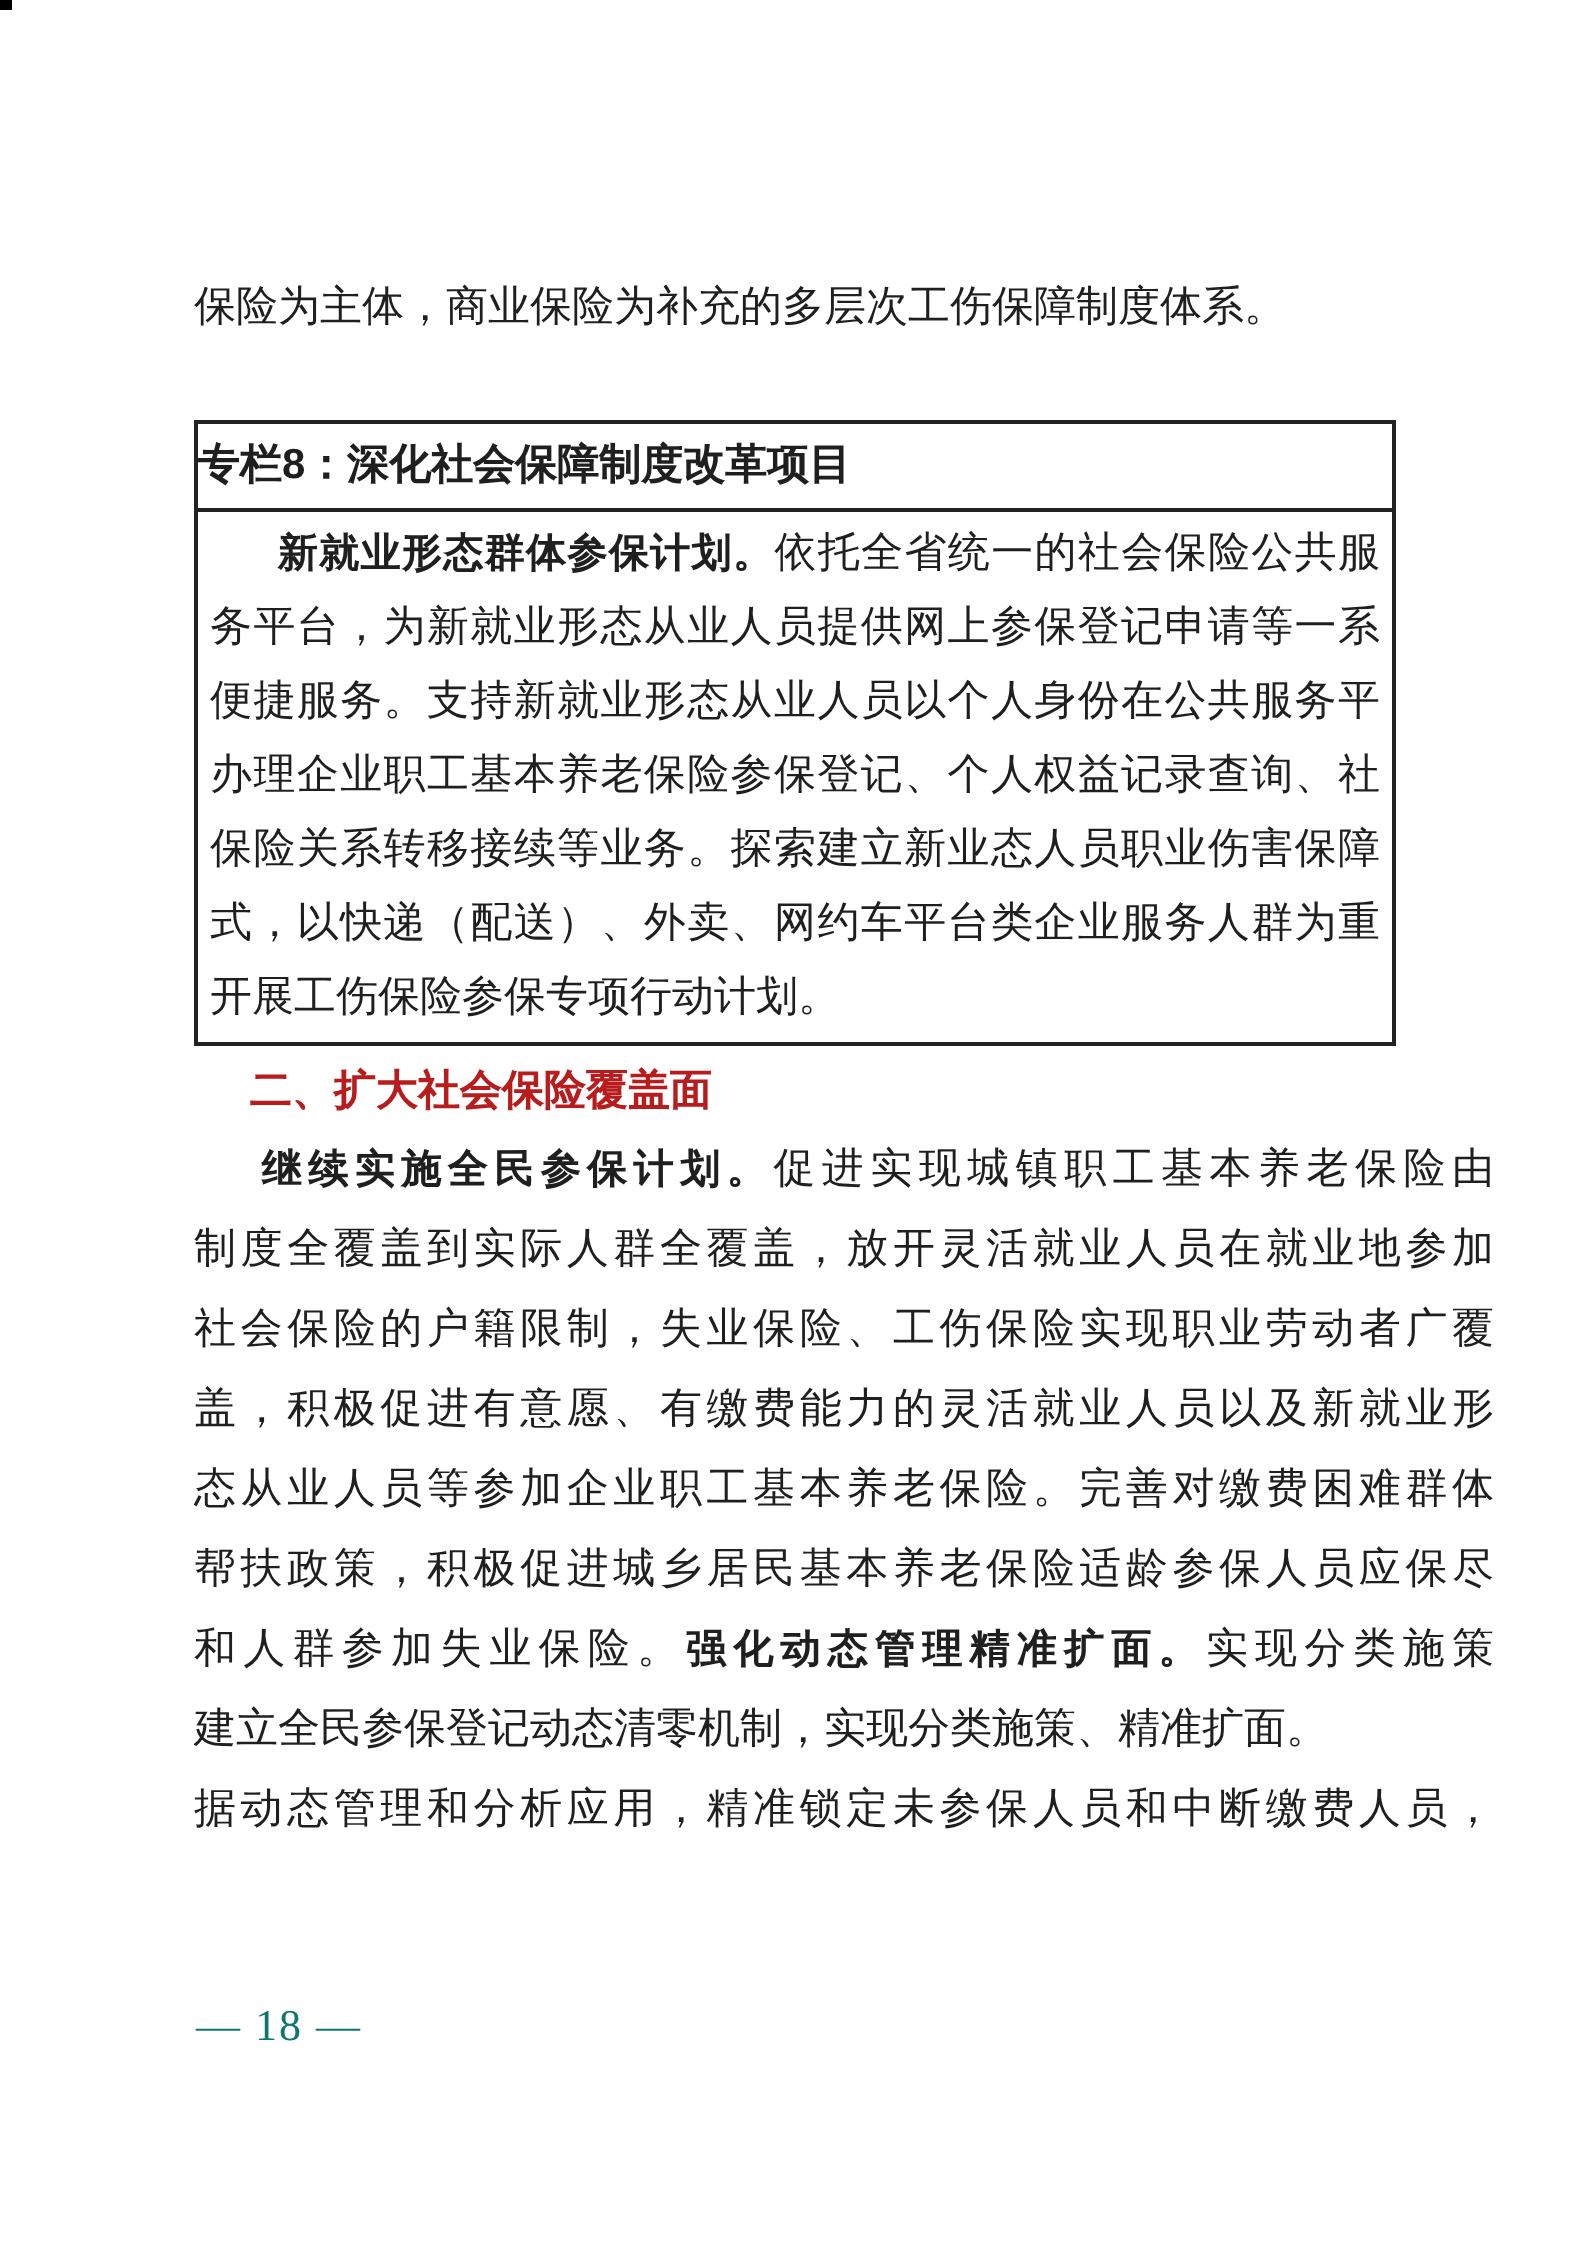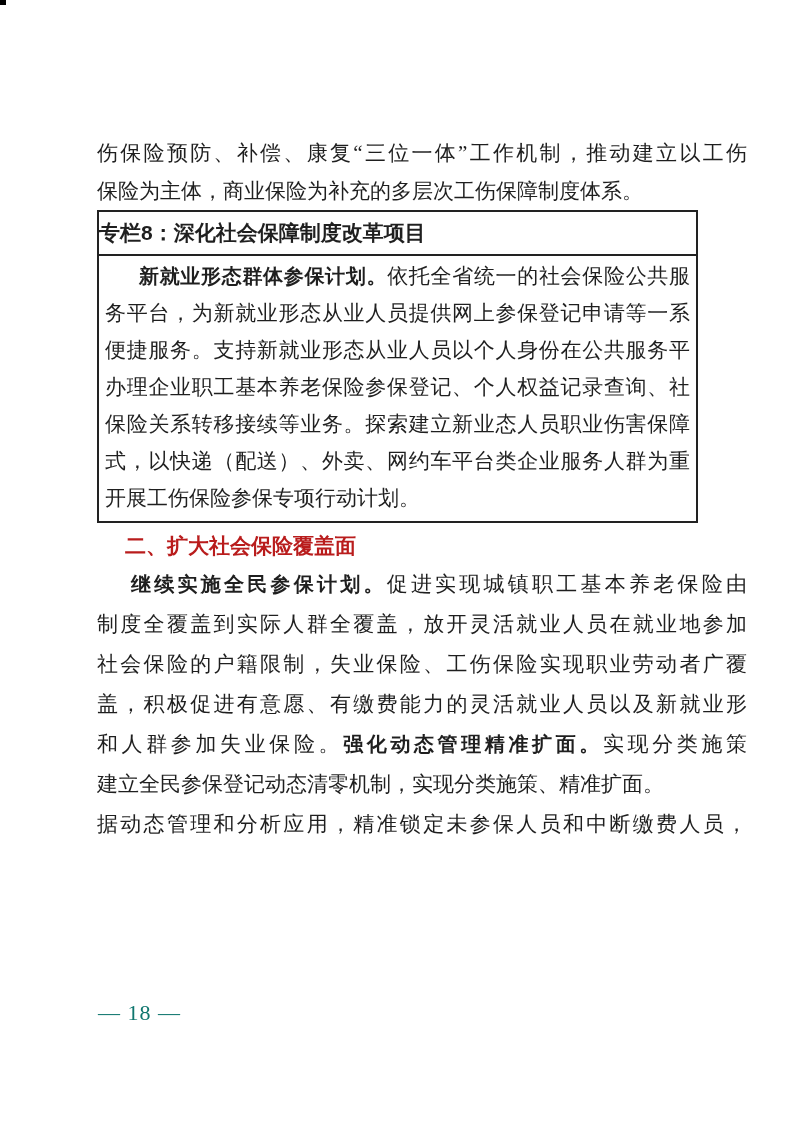--- a/index.html
+++ b/index.html
@@ -69,21 +69,20 @@
   }
 </style>
 </head>
 <body>
 
 <div class="page">
 
   <div class="corner-mark"></div>
 
   <div class="textcol intro">
-    <div class="line j"><span>伤保险预防、补偿、康复“三位一体”工作机制，推动建立以工伤</span></div>
     <div class="line"><span>保险为主体，商业保险为补充的多层次工伤保障制度体系。</span></div>
   </div>
 
   <div class="column-box">
     <div class="box-title">专栏8：深化社会保障制度改革项目</div>
     <div class="box-body">
       <div class="line j ind"><b class="hei">新就业形态群体参保计划。</b><span>依托全省统一的社会保险公共服</span></div>
       <div class="line j"><span>务平台，为新就业形态从业人员提供网上参保登记申请等一系列</span></div>
       <div class="line j"><span>便捷服务。支持新就业形态从业人员以个人身份在公共服务平台</span></div>
       <div class="line j"><span>办理企业职工基本养老保险参保登记、个人权益记录查询、社会</span></div>
@@ -93,20 +92,22 @@
     </div>
   </div>
 
   <h2 class="section-heading">二、扩大社会保险覆盖面</h2>
 
   <div class="textcol para2">
     <div class="line j ind"><b class="hei">继续实施全民参保计划。</b><span>促进实现城镇职工基本养老保险由</span></div>
     <div class="line j"><span>制度全覆盖到实际人群全覆盖，放开灵活就业人员在就业地参加</span></div>
     <div class="line j"><span>社会保险的户籍限制，失业保险、工伤保险实现职业劳动者广覆</span></div>
     <div class="line j"><span>盖，积极促进有意愿、有缴费能力的灵活就业人员以及新就业形</span></div>
+    <div class="line j"><span>态从业人员等参加企业职工基本养老保险。完善对缴费困难群体</span></div>
+    <div class="line j"><span>帮扶政策，积极促进城乡居民基本养老保险适龄参保人员应保尽</span></div>
     <div class="line j"><span>和人群参加失业保险。</span><b class="hei">强化动态管理精准扩面。</b><span>实现分类施策</span></div>
     <div class="line"><span>建立全民参保登记动态清零机制，实现分类施策、精准扩面。</span></div>
     <div class="line j"><span>据动态管理和分析应用，精准锁定未参保人员和中断缴费人员，</span></div>
   </div>
 
   <div class="page-number">— 18 —</div>
 
 </div>
 
 </body></html>

